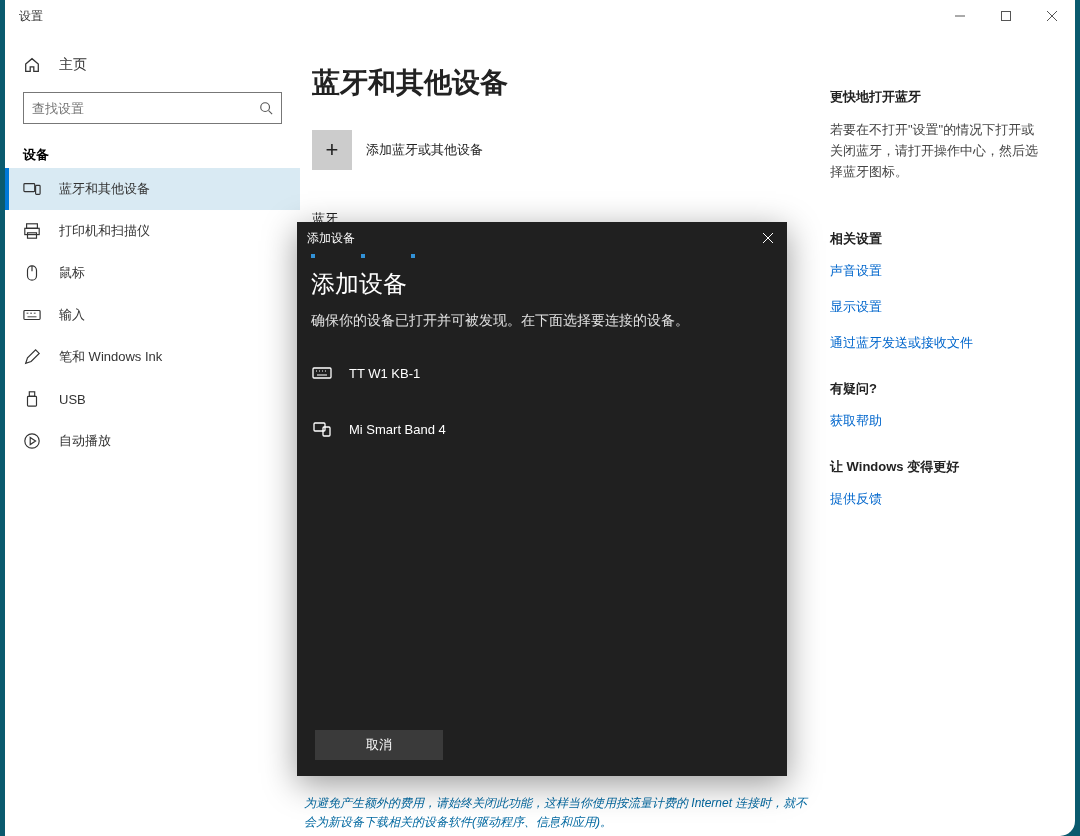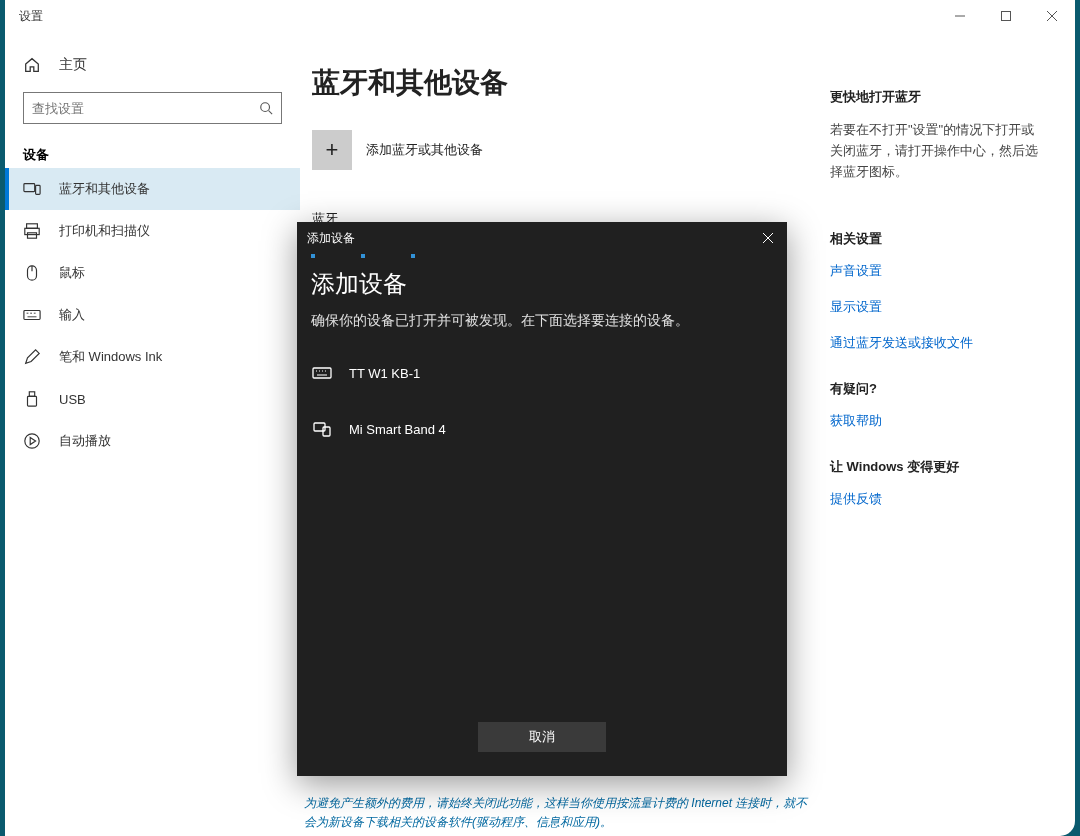--- a/index.html
+++ b/index.html
@@ -200,22 +200,22 @@
     }
     .device-item {
       display: flex; align-items: center; gap: 16px;
       padding: 10px 0 24px 0;
       cursor: pointer;
     }
     .device-item .dicon { width: 22px; height: 22px; display: flex; align-items: center; justify-content: center; }
     .device-item .dicon svg { width: 20px; height: 20px; }
     .device-item .dlabel { font-size: 13px; }
     .dialog-footer {
-      display: flex; justify-content: center;
-      padding: 12px 18px 24px 18px;
+      display: flex; justify-content: flex-start;
+      padding: 12px 18px 16px 18px;
     }
     .cancel-btn {
       width: 128px; height: 30px;
       background: #3a3a3a;
       color: #fff;
       border: none;
       font-size: 13px;
       cursor: pointer;
     }
     

